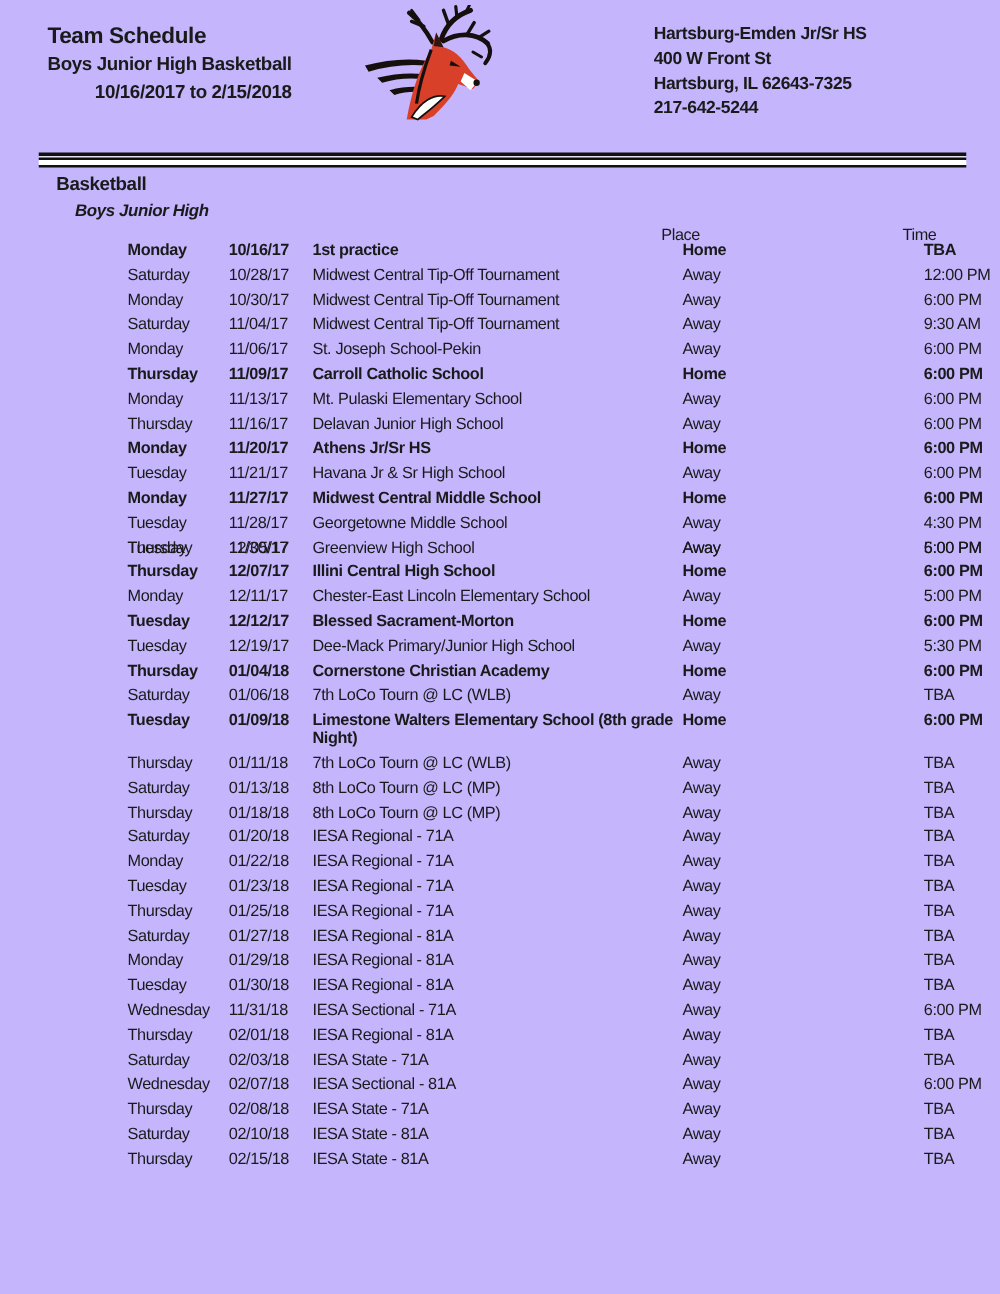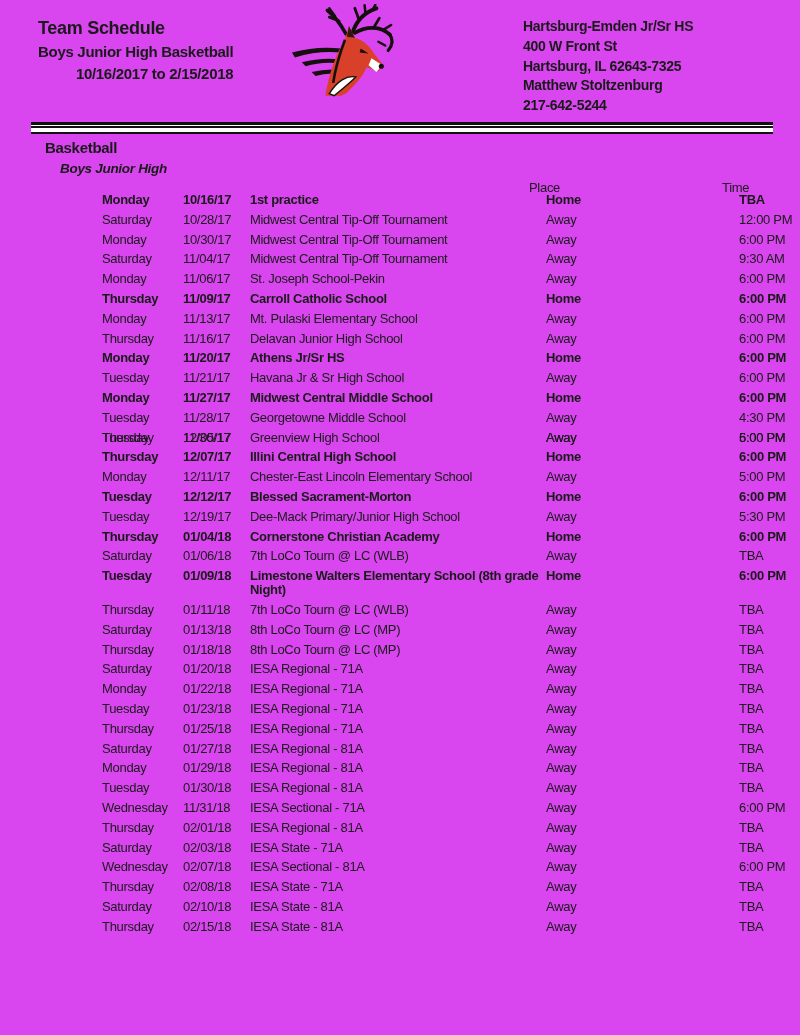--- a/index.html
+++ b/index.html
@@ -1,17 +1,17 @@
 <!DOCTYPE html>
 <html><head>
 <meta charset="utf-8">
 <style>
   html,body{margin:0;padding:0;background:#fff;}
   .page{
-    position:relative;width:800px;height:1035px;background:#d946ef;overflow:hidden;
+    position:relative;width:800px;height:1035px;background:#c4b5fd;overflow:hidden;
     font-family:"Liberation Sans",sans-serif;color:#1a1a1a;letter-spacing:-0.3px;
   }
   
   .hdr-left{position:absolute;left:38px;top:18px;}
   .hdr-title{font-size:18px;font-weight:bold;margin-bottom:4px;}
   .hdr-sub{font-size:15px;font-weight:bold;margin-bottom:5px;text-align:right;}
   .hdr-range{font-size:15px;font-weight:bold;text-align:right;}
   .logo{position:absolute;left:290px;top:4px;width:108px;height:94px;}
   .hdr-right{position:absolute;left:523px;top:17px;font-size:14px;font-weight:bold;line-height:19.8px;}
   
@@ -82,21 +82,20 @@
       <circle cx="93" cy="63" r="2.6" fill="#15100d"></circle>
 
       <path d="M40,91 C48,78 58,72 67,74 C59,82 51,88 45,93 Z" fill="#ffffff" stroke="#15100d" stroke-width="1.4"></path>
     </svg>
   </div>
 
   <div class="hdr-right">
     <div>Hartsburg-Emden Jr/Sr HS</div>
     <div>400 W Front St</div>
     <div>Hartsburg, IL 62643-7325</div>
-    <div>Matthew Stoltzenburg</div>
     <div>217-642-5244</div>
   </div>
 
   <div class="rule">
     <div class="r1"></div>
       <div class="r2"></div>
       <div class="r3"></div>
       <div class="r4"></div>
       <div class="r5"></div>
   </div>

